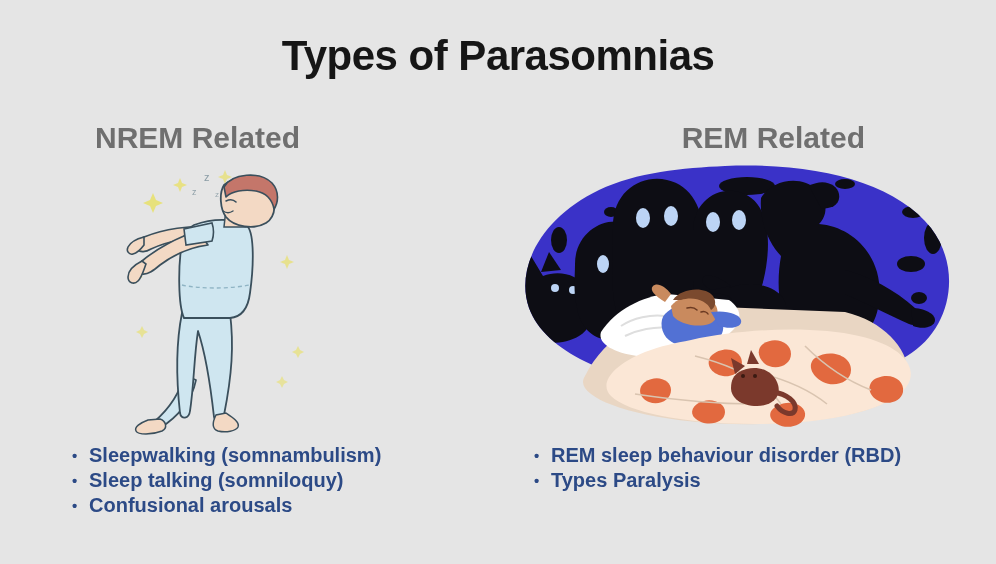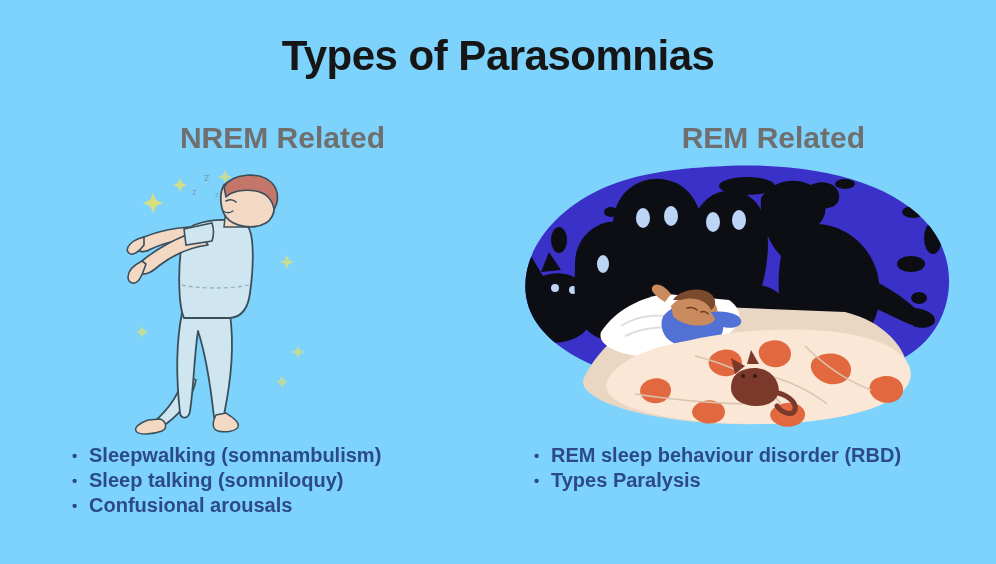--- a/index.html
+++ b/index.html
@@ -3,35 +3,35 @@
 <meta charset="utf-8">
 <style>
   html,body{margin:0;padding:0;}
   body{
     width:996px;height:564px;
     background:#9ecbdb;
     font-family:"Liberation Sans", sans-serif;
     overflow:hidden;
     position:relative;
   }
-  .canvas{position:relative;width:996px;height:564px;background:#7dd3fc;}
+  .canvas{position:relative;width:996px;height:564px;background:#e5e5e5;}
 
   .title{
     position:absolute;top:32px;left:0;width:996px;
     text-align:center;
     font-size:42px;font-weight:bold;color:#161616;
     letter-spacing:-0.5px;
   }
 
   .col-head{
     position:absolute;
     font-size:30px;font-weight:bold;color:#6f6f6f;
     letter-spacing:0px;
   }
-  .head-nrem{top:121px;left:95px;width:290px;text-align:right;}
+  .head-nrem{top:121px;left:95px;width:290px;text-align:left;}
   .head-rem{top:121px;left:600px;width:265px;text-align:right;}
 
   .bullets{position:absolute;}
   .bullets ul{list-style:none;margin:0;padding:0;}
   .bullets li{
     position:relative;
     color:#2c4a86;
     font-size:20px;
     font-weight:bold;
     line-height:25px;

